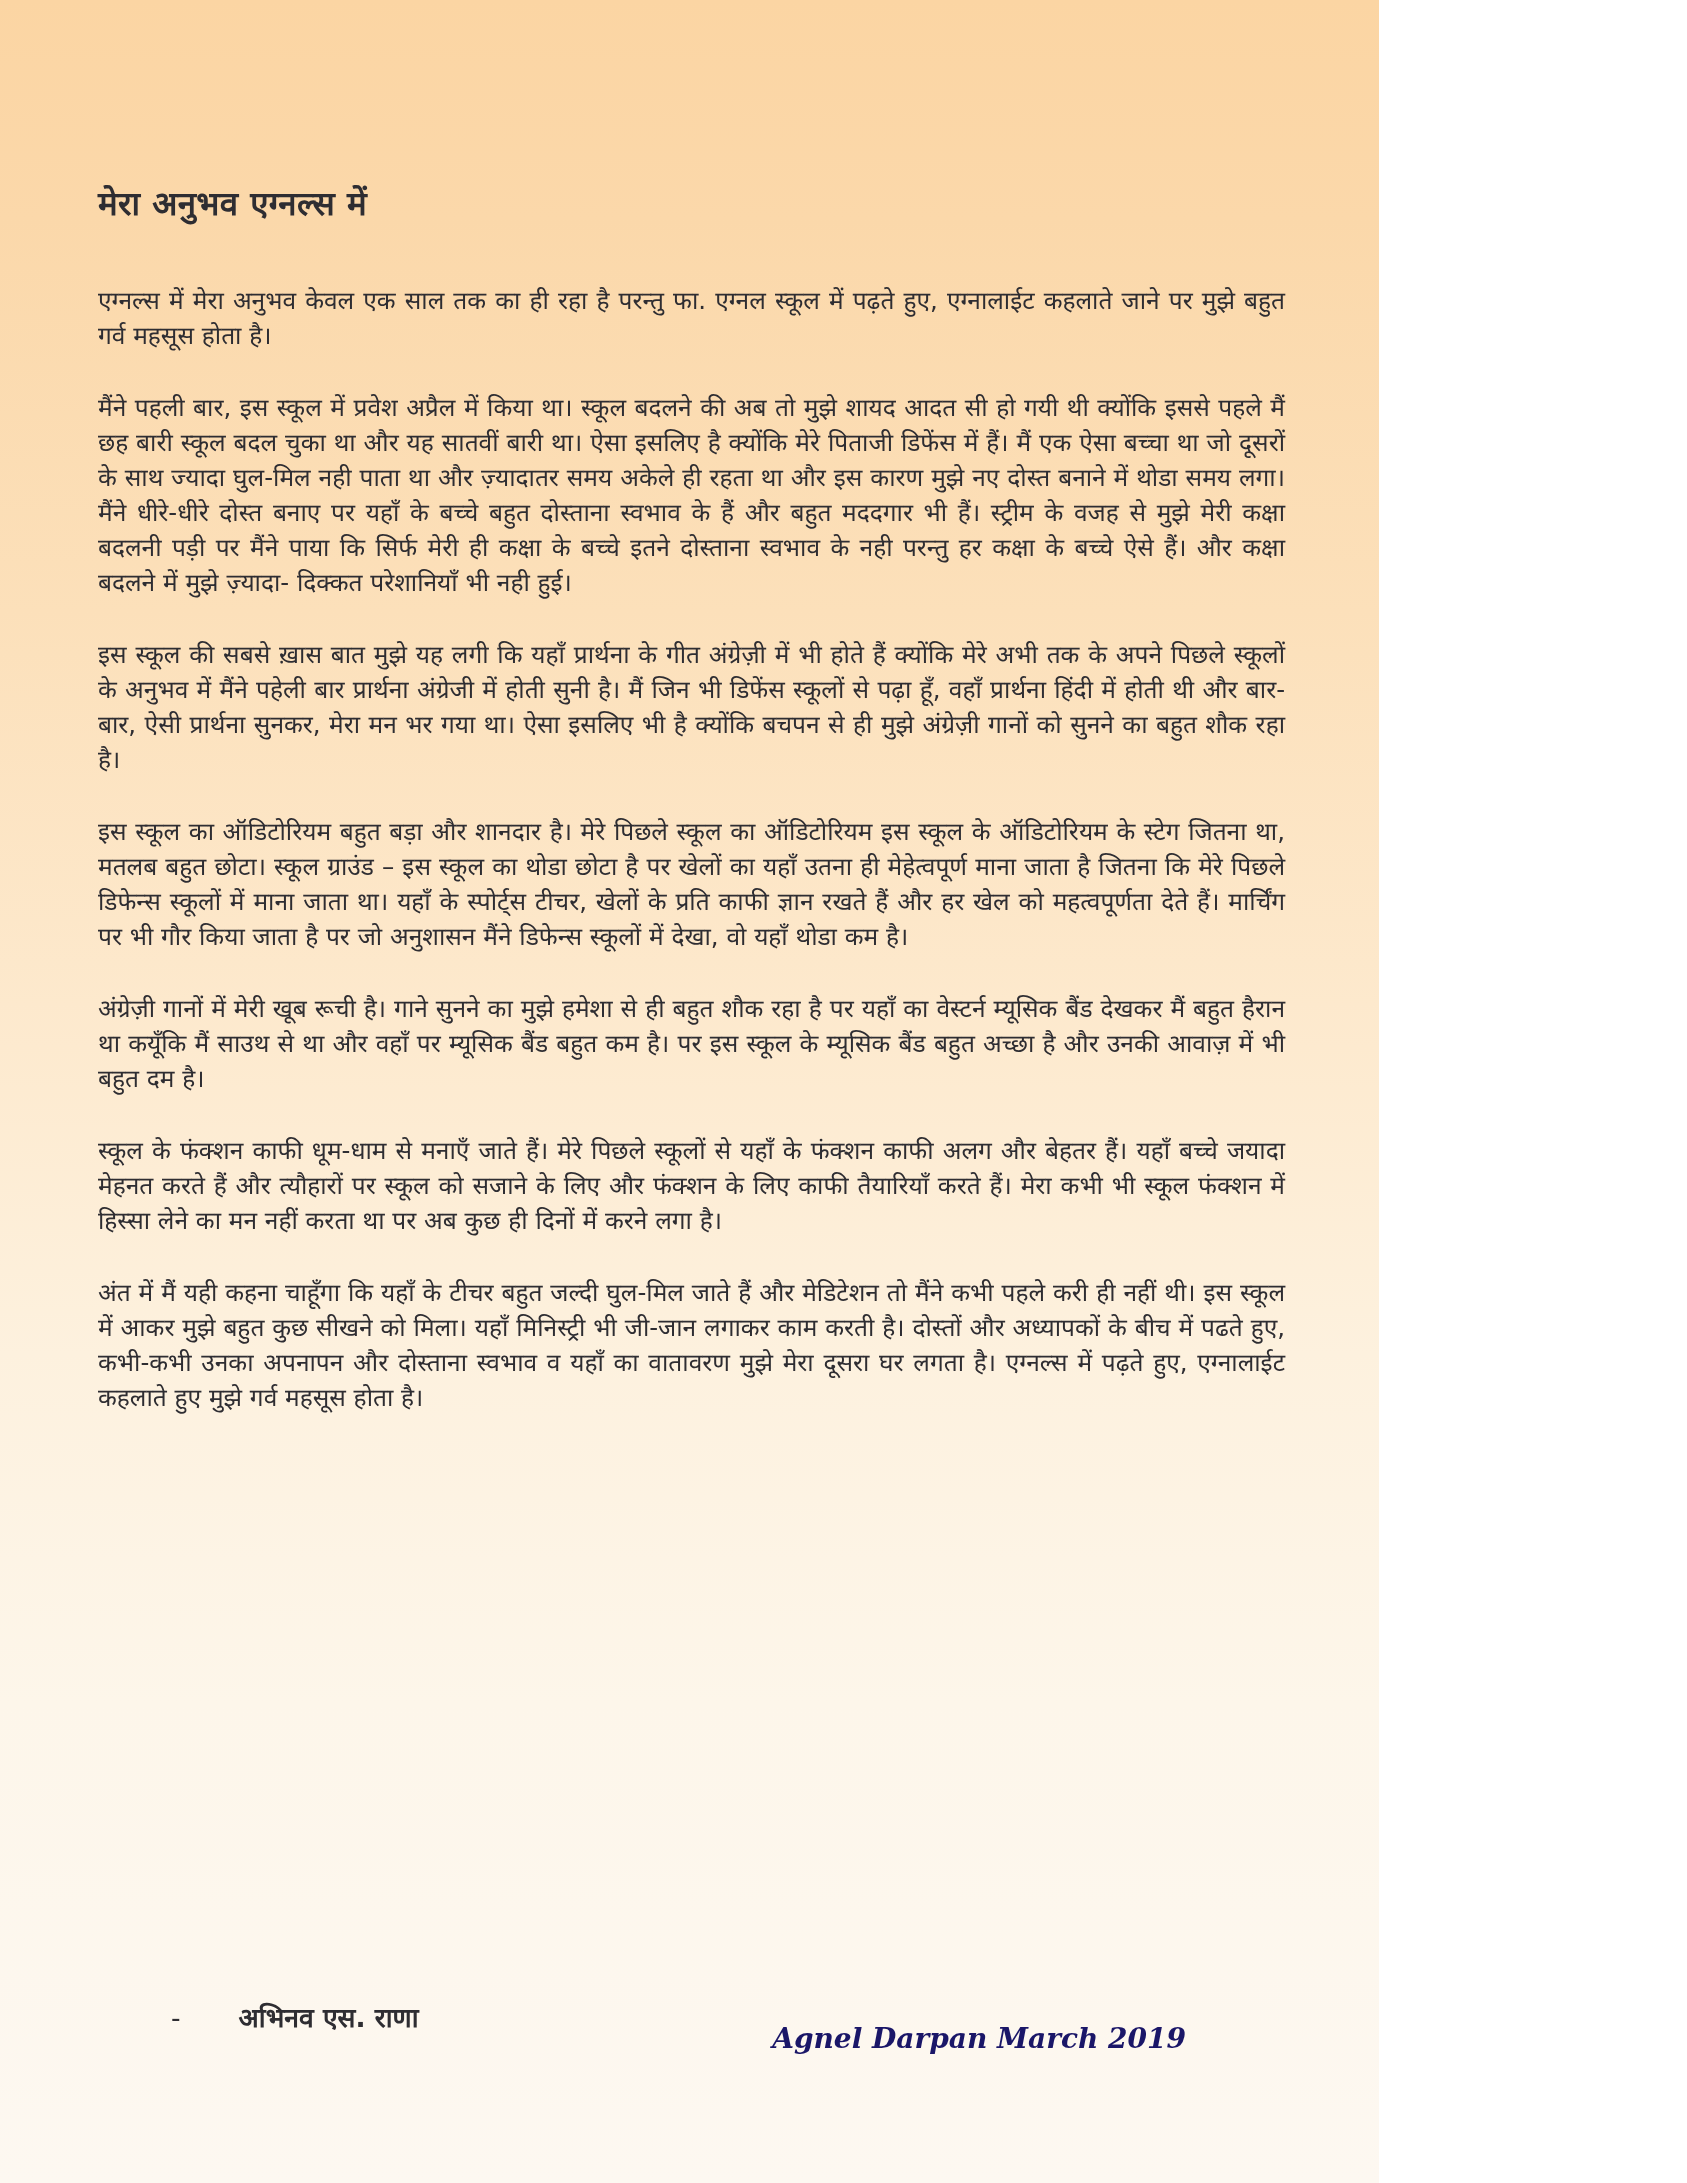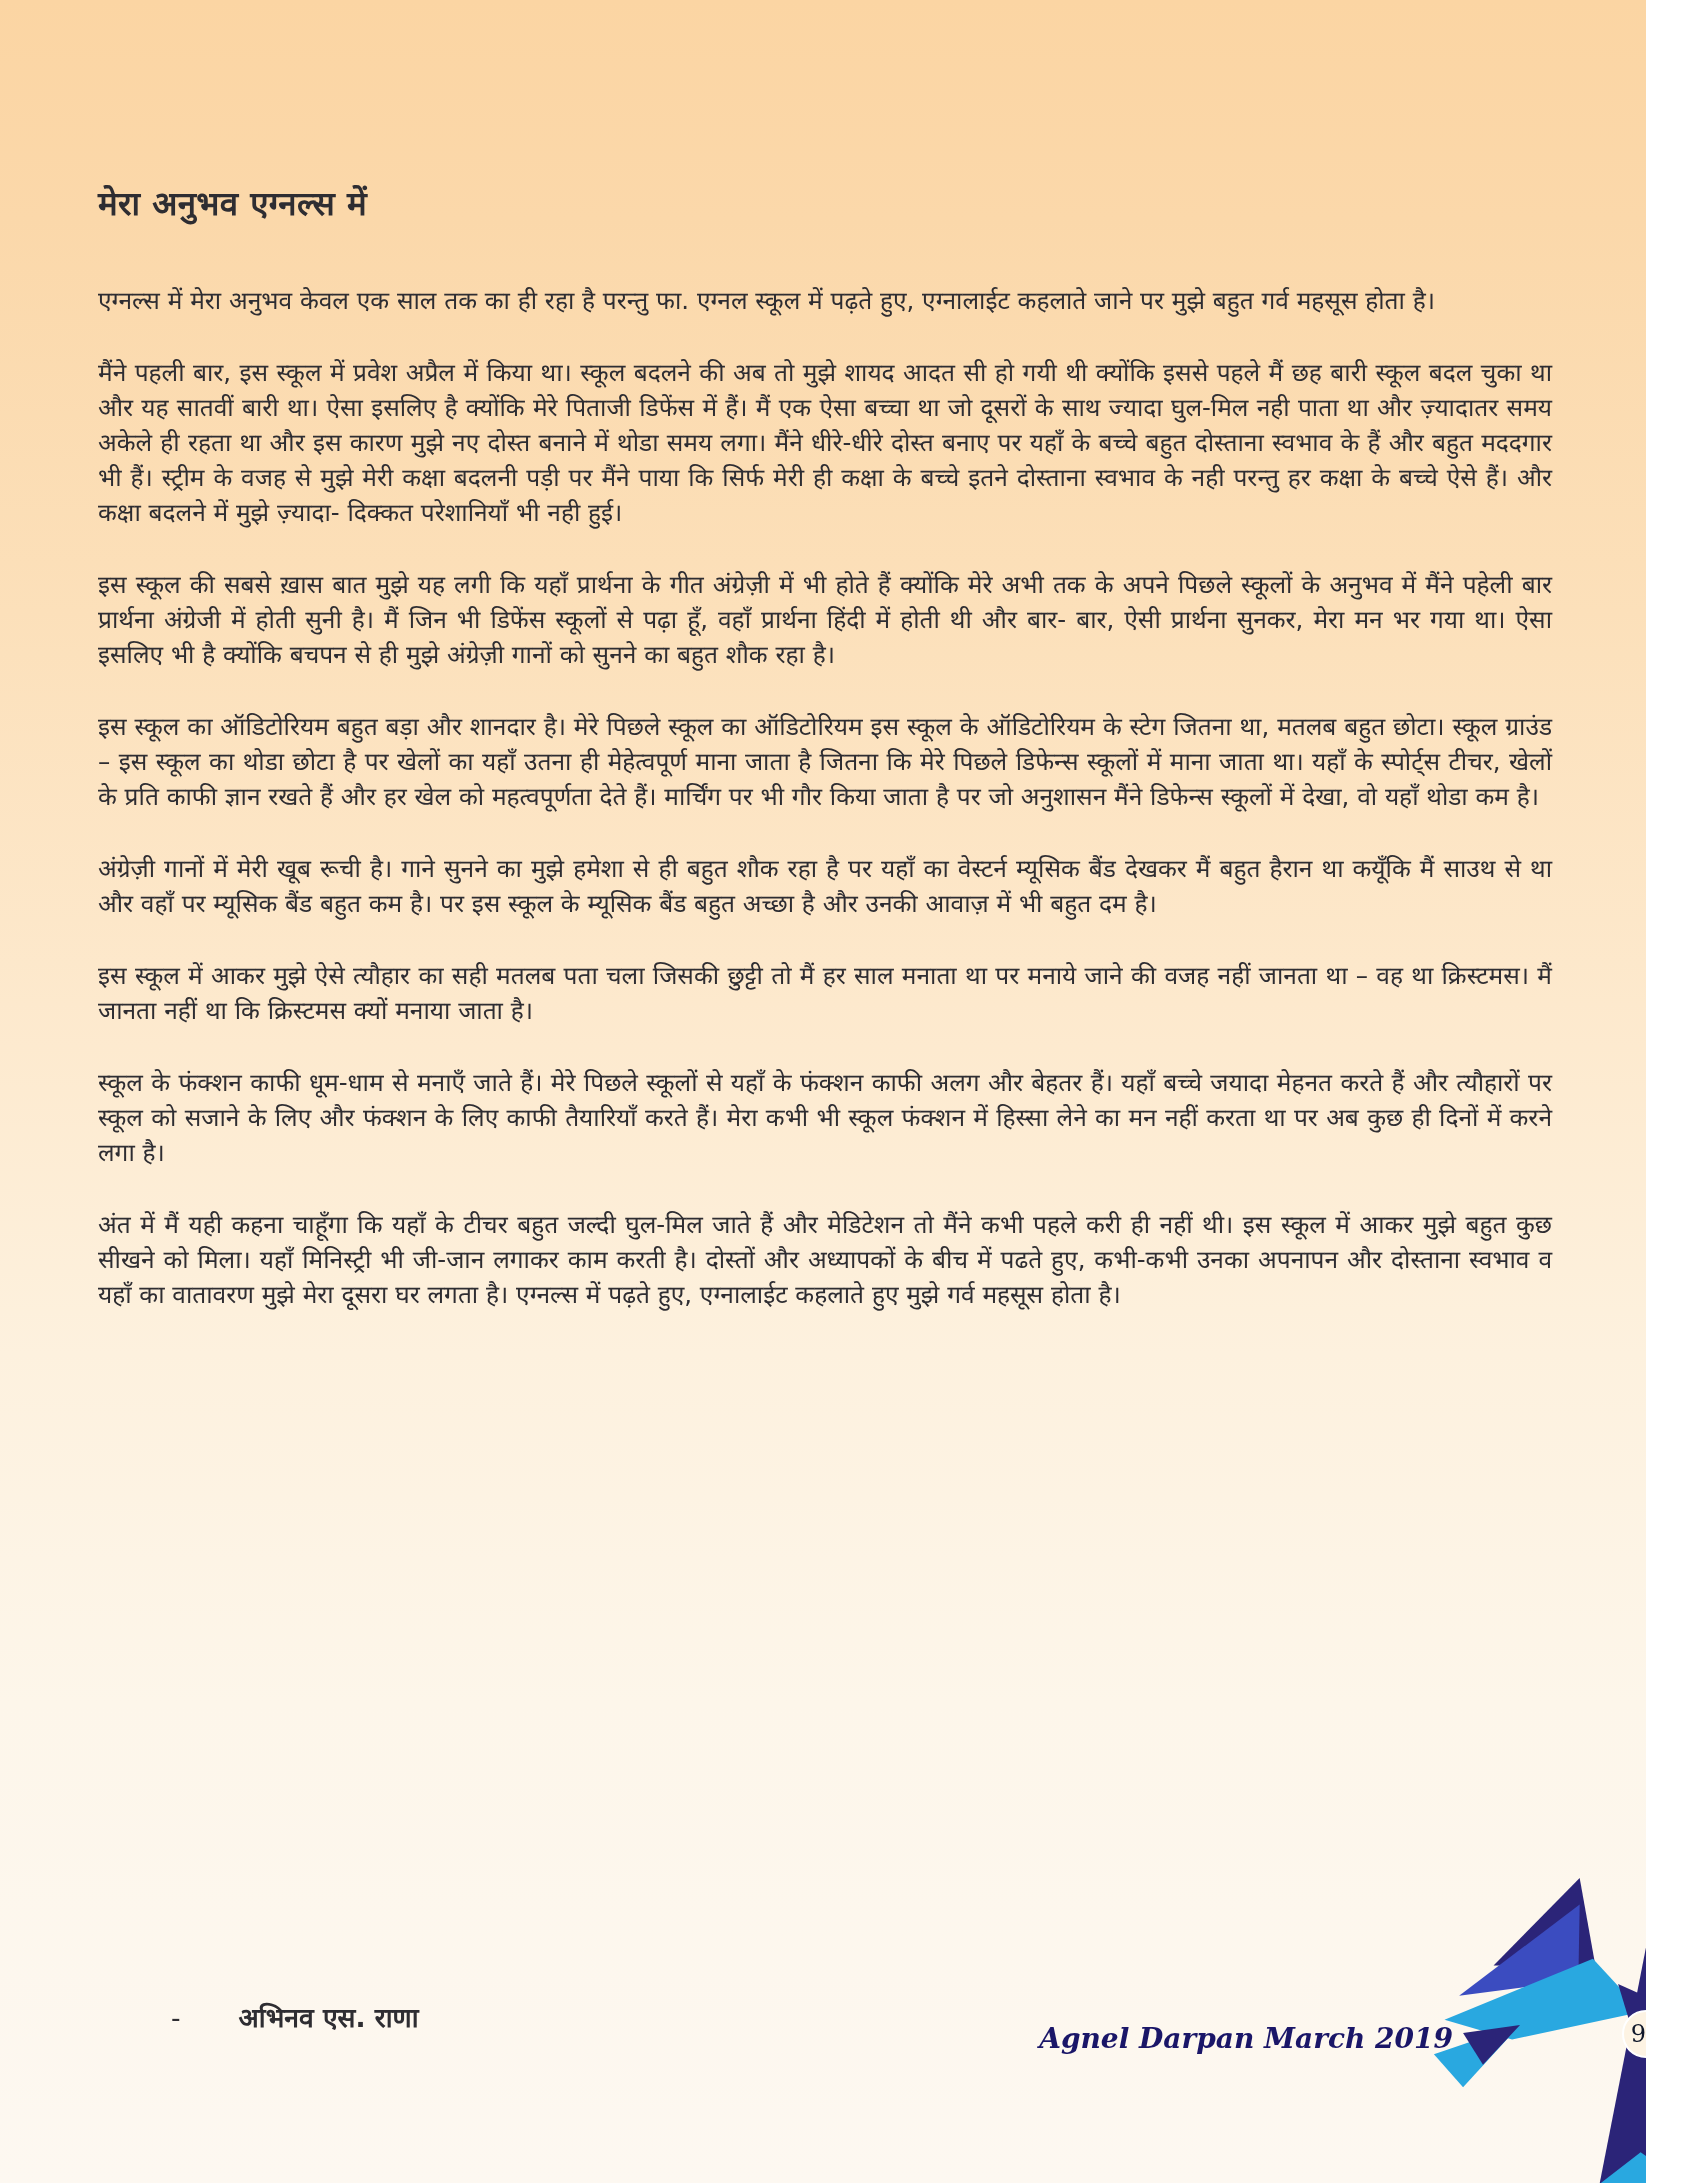--- a/index.html
+++ b/index.html
@@ -1,18 +1,18 @@
 <!DOCTYPE html>
 <html style="font-size:10.6px"><head>
 <meta charset="utf-8">
 <style>
   html,body{margin:0;padding:0;}
   .page{
     position:relative;
-    width:1646px;
+    width:1379px;
     height:2183px;
     overflow:hidden;
     background:linear-gradient(180deg,
       #fbd5a3 0%, #fbd8aa 10%, #fce0ba 28%,
       #fde9cd 46%, #fdf1de 62%, #fdf6ea 78%, #fdf8f1 100%);
     font-family:"DejaVu Sans", sans-serif;
     color:#2e2d32;
   }
   .article{
     position:absolute;
@@ -72,21 +72,20 @@
 <div class="page">
 
   <div class="article">
     <h1 class="page-title">मेरा अनुभव एग्नल्स में</h1>
     <div class="body-text">
         <p>एग्नल्स में मेरा अनुभव केवल एक साल तक का ही रहा है परन्तु फा. एग्नल स्कूल में पढ़ते हुए, एग्नालाईट कहलाते जाने पर मुझे बहुत गर्व महसूस होता है।</p>
         <p>मैंने पहली बार, इस स्कूल में प्रवेश अप्रैल में किया था। स्कूल बदलने की अब तो मुझे शायद आदत सी हो गयी थी क्योंकि इससे पहले मैं छह बारी स्कूल बदल चुका था और यह सातवीं बारी था। ऐसा इसलिए है क्योंकि मेरे पिताजी डिफेंस में हैं। मैं एक ऐसा बच्चा था जो दूसरों के साथ ज्यादा घुल-मिल नही पाता था और ज़्यादातर समय अकेले ही रहता था और इस कारण मुझे नए दोस्त बनाने में थोडा समय लगा। मैंने धीरे-धीरे दोस्त बनाए पर यहाँ के बच्चे बहुत दोस्ताना स्वभाव के हैं और बहुत मददगार भी हैं। स्ट्रीम के वजह से मुझे मेरी कक्षा बदलनी पड़ी पर मैंने पाया कि सिर्फ मेरी ही कक्षा के बच्चे इतने दोस्ताना स्वभाव के नही परन्तु हर कक्षा के बच्चे ऐसे हैं। और कक्षा बदलने में मुझे ज़्यादा- दिक्कत परेशानियाँ भी नही हुई।</p>
         <p>इस स्कूल की सबसे ख़ास बात मुझे यह लगी कि यहाँ प्रार्थना के गीत अंग्रेज़ी में भी होते हैं क्योंकि मेरे अभी तक के अपने पिछले स्कूलों के अनुभव में मैंने पहेली बार प्रार्थना अंग्रेजी में होती सुनी है। मैं जिन भी डिफेंस स्कूलों से पढ़ा हूँ, वहाँ प्रार्थना हिंदी में होती थी और बार- बार, ऐसी प्रार्थना सुनकर, मेरा मन भर गया था। ऐसा इसलिए भी है क्योंकि बचपन से ही मुझे अंग्रेज़ी गानों को सुनने का बहुत शौक रहा है।</p>
         <p>इस स्कूल का ऑडिटोरियम बहुत बड़ा और शानदार है। मेरे पिछले स्कूल का ऑडिटोरियम इस स्कूल के ऑडिटोरियम के स्टेग जितना था, मतलब बहुत छोटा। स्कूल ग्राउंड – इस स्कूल का थोडा छोटा है पर खेलों का यहाँ उतना ही मेहेत्वपूर्ण माना जाता है जितना कि मेरे पिछले डिफेन्स स्कूलों में माना जाता था। यहाँ के स्पोर्ट्स टीचर, खेलों के प्रति काफी ज्ञान रखते हैं और हर खेल को महत्वपूर्णता देते हैं। मार्चिंग पर भी गौर किया जाता है पर जो अनुशासन मैंने डिफेन्स स्कूलों में देखा, वो यहाँ थोडा कम है।</p>
         <p>अंग्रेज़ी गानों में मेरी खूब रूची है। गाने सुनने का मुझे हमेशा से ही बहुत शौक रहा है पर यहाँ का वेस्टर्न म्यूसिक बैंड देखकर मैं बहुत हैरान था कयूँकि मैं साउथ से था और वहाँ पर म्यूसिक बैंड बहुत कम है। पर इस स्कूल के म्यूसिक बैंड बहुत अच्छा है और उनकी आवाज़ में भी बहुत दम है।</p>
-        <p>इस स्कूल में आकर मुझे ऐसे त्यौहार का सही मतलब पता चला जिसकी छुट्टी तो मैं हर साल मनाता था पर मनाये जाने की वजह नहीं जानता था – वह था क्रिस्टमस। मैं जानता नहीं था कि क्रिस्टमस क्यों मनाया जाता है।</p>
         <p>स्कूल के फंक्शन काफी धूम-धाम से मनाएँ जाते हैं। मेरे पिछले स्कूलों से यहाँ के फंक्शन काफी अलग और बेहतर हैं। यहाँ बच्चे जयादा मेहनत करते हैं और त्यौहारों पर स्कूल को सजाने के लिए और फंक्शन के लिए काफी तैयारियाँ करते हैं। मेरा कभी भी स्कूल फंक्शन में हिस्सा लेने का मन नहीं करता था पर अब कुछ ही दिनों में करने लगा है।</p>
         <p>अंत में मैं यही कहना चाहूँगा कि यहाँ के टीचर बहुत जल्दी घुल-मिल जाते हैं और मेडिटेशन तो मैंने कभी पहले करी ही नहीं थी। इस स्कूल में आकर मुझे बहुत कुछ सीखने को मिला। यहाँ मिनिस्ट्री भी जी-जान लगाकर काम करती है। दोस्तों और अध्यापकों के बीच में पढते हुए, कभी-कभी उनका अपनापन और दोस्ताना स्वभाव व यहाँ का वातावरण मुझे मेरा दूसरा  घर लगता है। एग्नल्स में पढ़ते हुए, एग्नालाईट कहलाते हुए मुझे गर्व महसूस होता है।</p>
       </div>
   </div>
 
   <div class="author-line">
     <span class="dash">-</span>
     <span class="name">अभिनव एस. राणा</span>
   </div>
 

